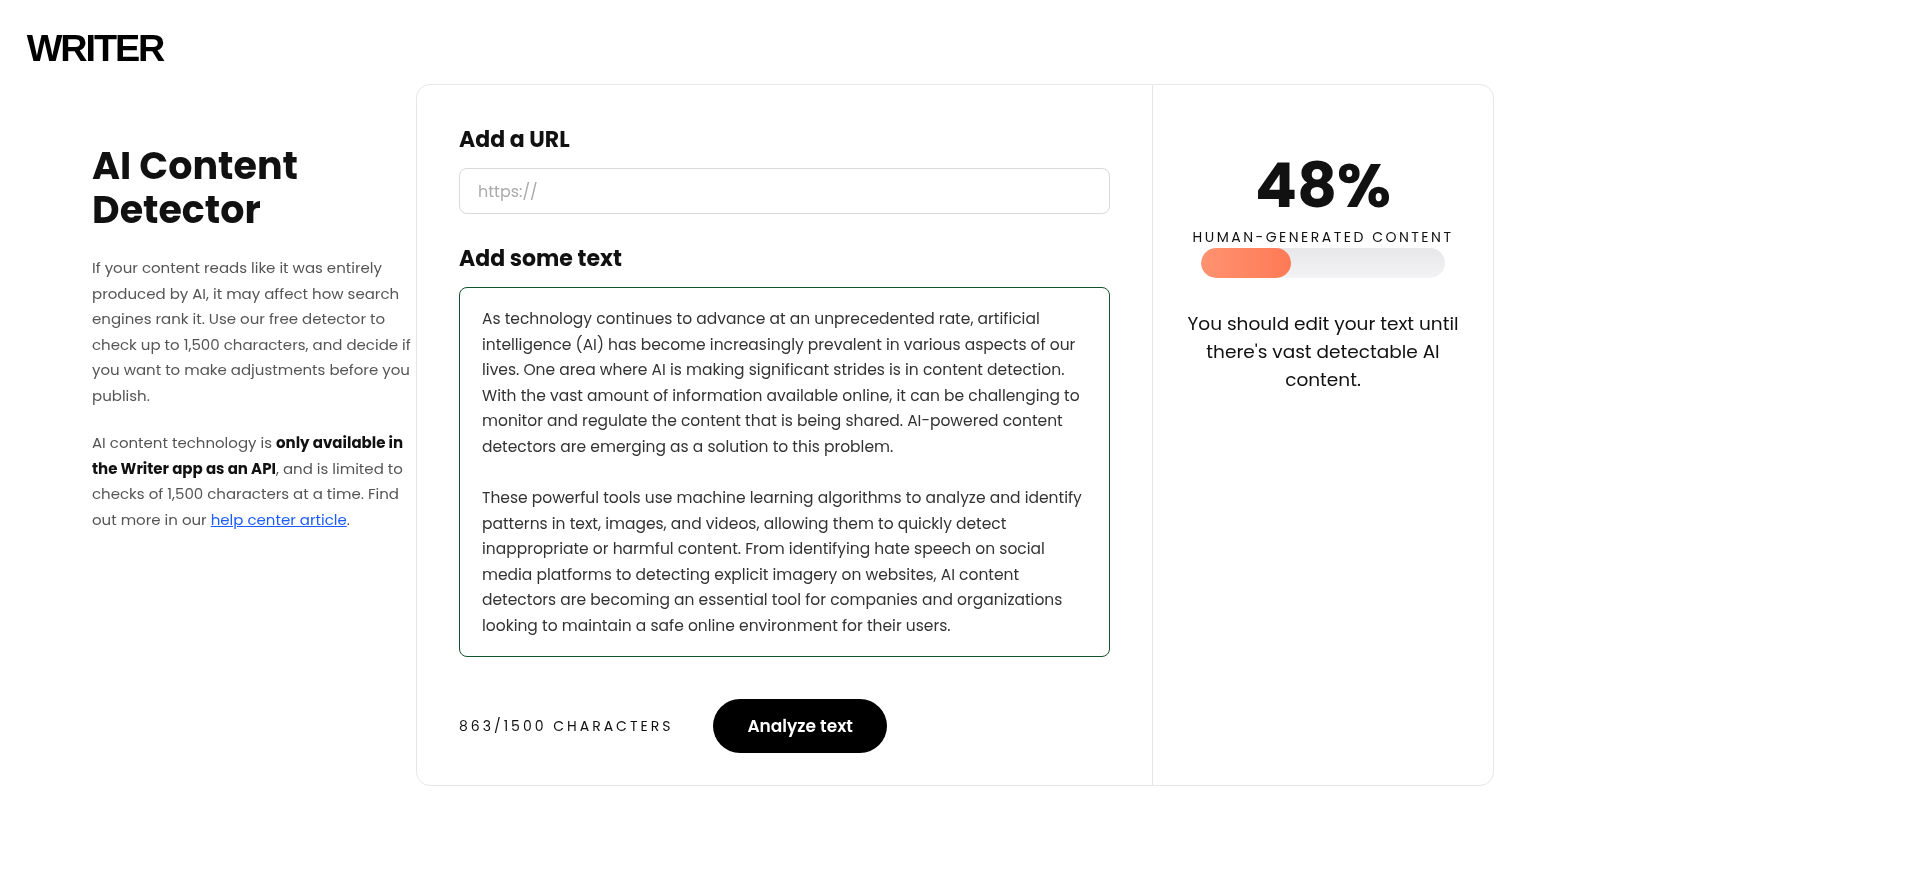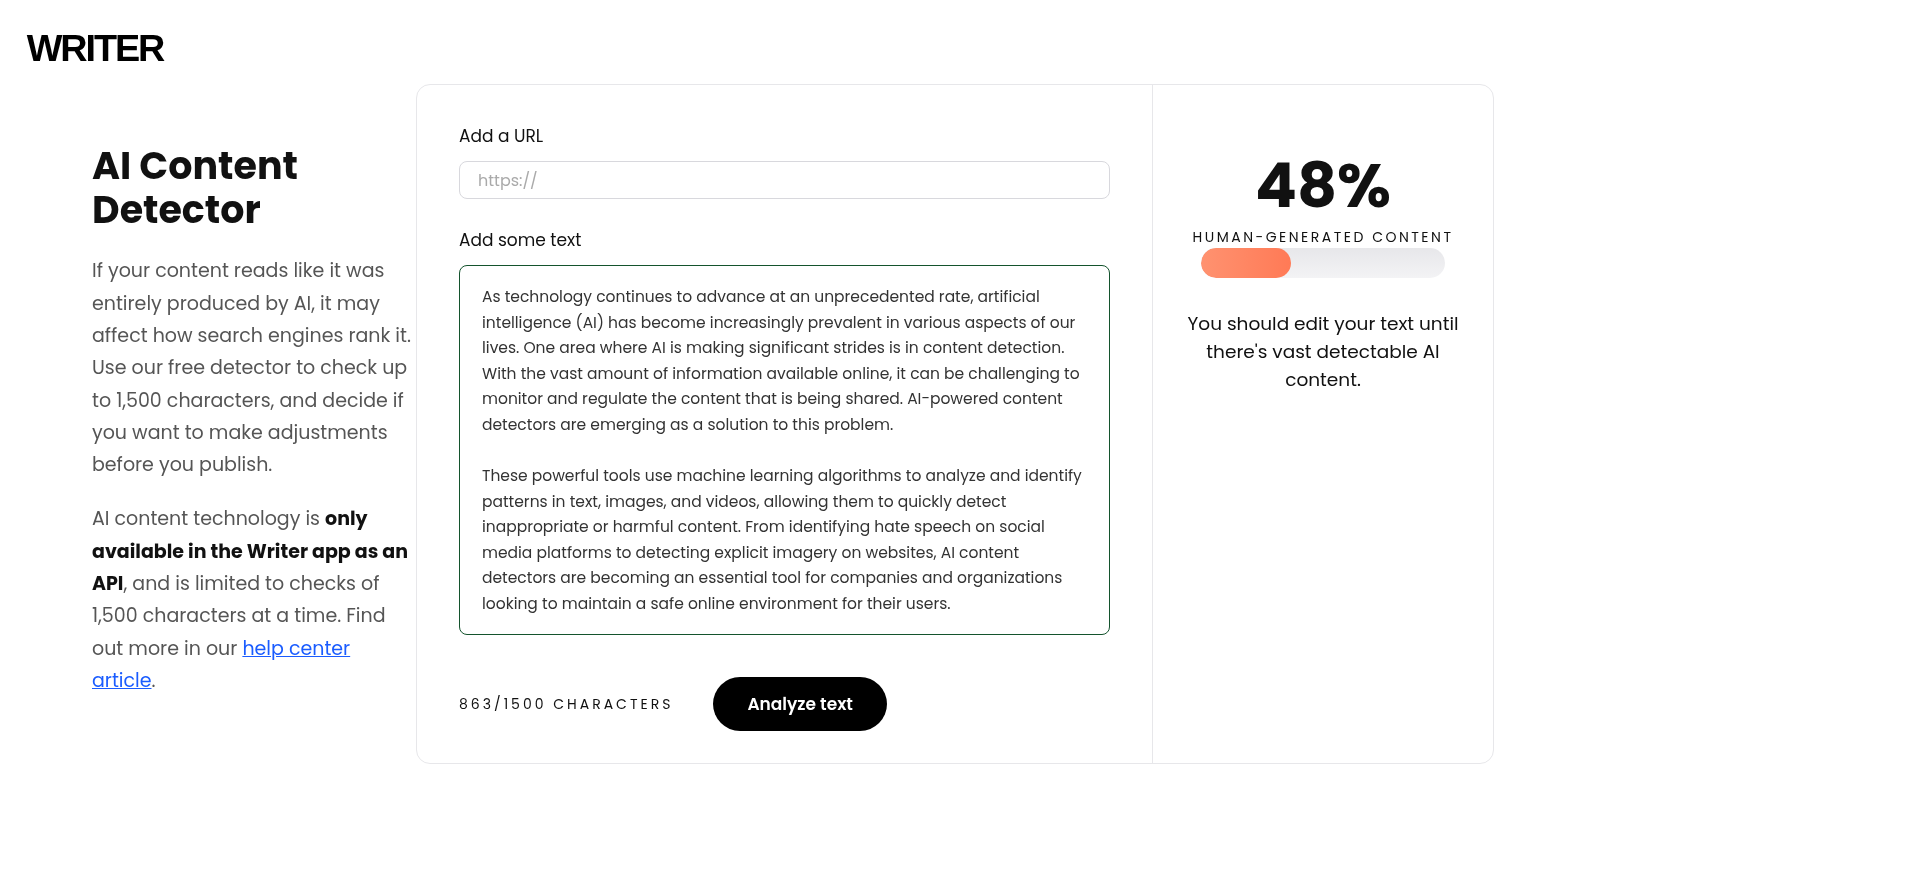--- a/index.html
+++ b/index.html
@@ -35,21 +35,21 @@
     padding-top: 60px;
   }
   .sidebar-info h1 {
     font-size: 38px;
     font-weight: 700;
     line-height: 1.15;
     margin-bottom: 24px;
     color: #111;
   }
   .sidebar-info p {
-    font-size: 19px;
+    font-size: 15px;
     line-height: 1.7;
     color: #555;
     margin-bottom: 22px;
   }
   .sidebar-info strong {
     color: #111;
     font-weight: 700;
   }
   .sidebar-info a {
     color: #1a5cff;
@@ -69,29 +69,29 @@
     padding: 38px 42px 32px 42px;
     border-right: 1px solid #e7e7ea;
   }
   .result-pane {
     width: 340px;
     flex-shrink: 0;
     padding: 70px 28px 32px 28px;
     text-align: center;
   }
   .field-label {
-    font-size: 17px;
-    font-weight: 400;
+    font-size: 22px;
+    font-weight: 700;
     color: #111;
     margin-bottom: 12px;
     display: block;
   }
   .url-input {
     width: 100%;
-    height: 38px;
+    height: 46px;
     border: 1px solid #d8d8dd;
     border-radius: 8px;
     padding: 0 18px;
     font-size: 16px;
     color: #333;
     font-family: inherit;
     outline: none;
     margin-bottom: 28px;
   }
   .url-input::placeholder { color: #aaa; }

